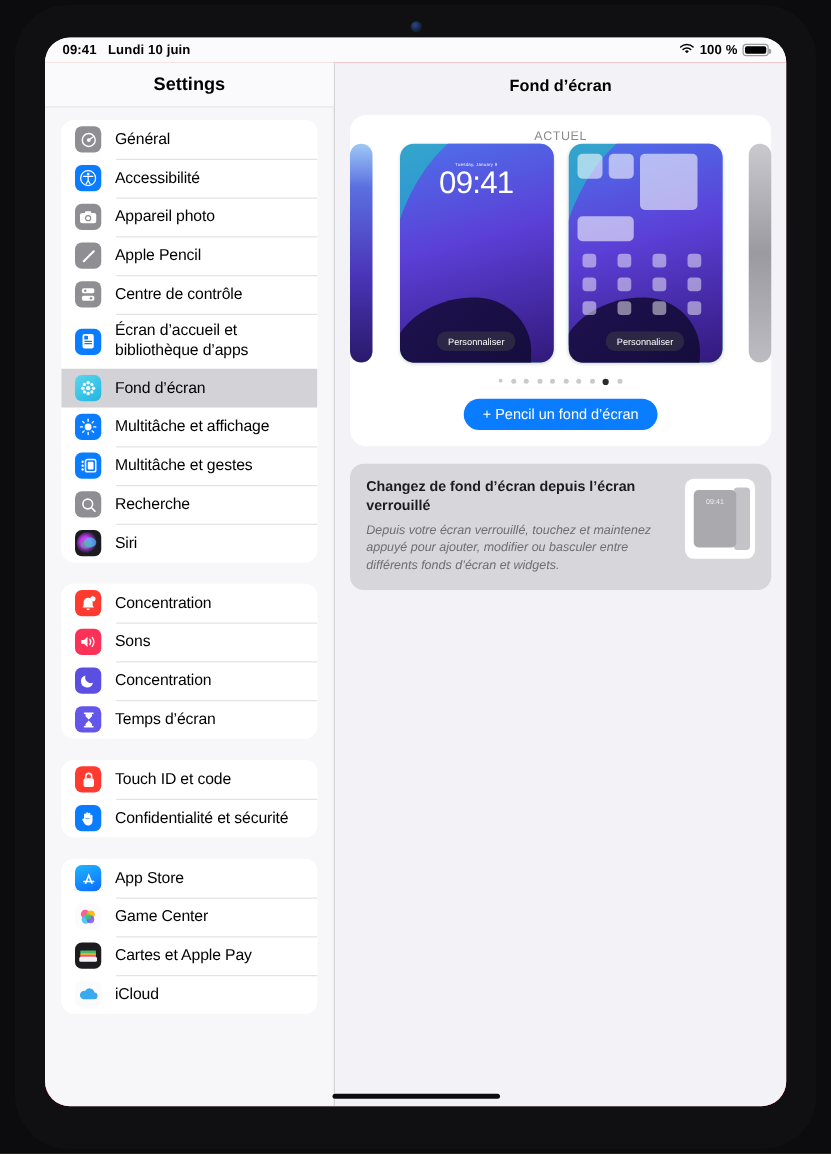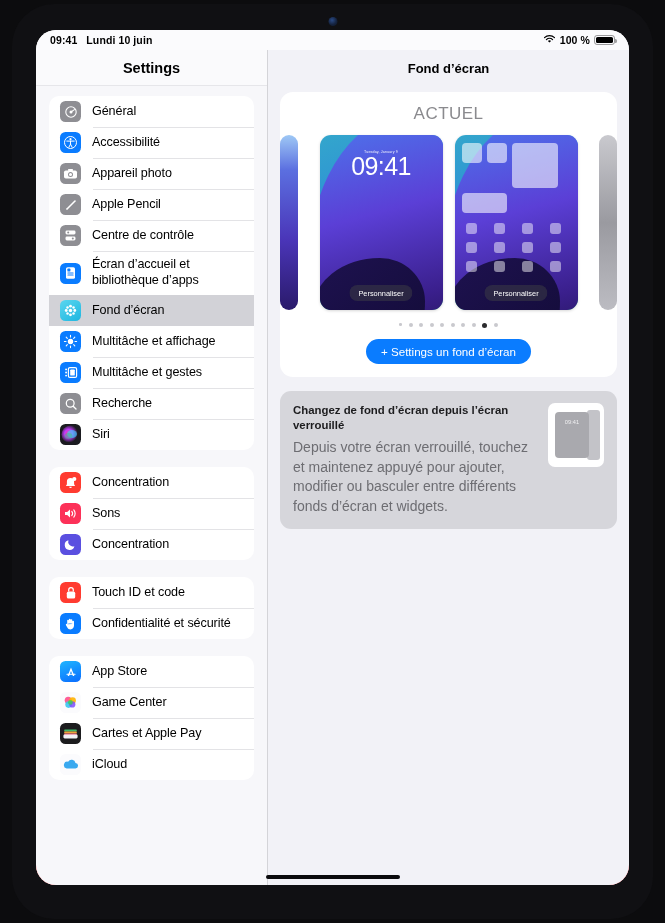--- a/index.html
+++ b/index.html
@@ -101,22 +101,22 @@
     height:36px; flex:0 0 36px;
     display:flex; align-items:center; justify-content:center;
     font-size:13px; font-weight:700; color:#000;
   }
   #detail-body { flex:1; padding:6px 12px 0 12px; overflow:hidden; }
 
   .card {
     background:#fff; border-radius:13px; padding:12px 0 13px 0;
   }
   .card-title {
-    text-align:center; font-size:17px; color:#8a8a8e;
-    letter-spacing:.45px; margin-bottom:11px;
+    text-align:center; font-size:10px; color:#8a8a8e;
+    letter-spacing:.45px; 
   }
 
   
   .carousel { position:relative; height:175px; display:flex; align-items:center; justify-content:center; gap:12px; }
   .peek {
     position:absolute; top:0; width:18px; height:175px;
     border-radius:9px;
   }
   .peek.left  { left:0;  background:linear-gradient(180deg,#9ec8f5 0%,#5b6fe0 20%,#4a35b8 60%,#2a1a6a 100%); }
   .peek.right { right:0; background:linear-gradient(180deg,#c9c9ce 0%,#9a9aa0 50%,#bcbcc2 100%); }
@@ -178,21 +178,21 @@
     padding:6px 15px; cursor:pointer;
   }
 
   
   .info {
     margin-top:14px; background:#d6d6db; border-radius:11px;
     padding:12px 13px; display:flex; gap:12px; align-items:flex-start;
   }
   .info-txt { flex:1; min-width:0; }
   .info-h { font-size:11.4px; font-weight:600; color:#1c1c1e; line-height:1.3; }
-  .info-p { font-size:14px; color:#6d6d72; line-height:1.42; margin-top:5px; }
+  .info-p { font-size:10px; color:#6d6d72; line-height:1.42; margin-top:5px;font-style:italic; }
   .mini-device {
     width:56px; height:64px; flex:0 0 56px;
     background:#fff; border-radius:7px; position:relative;
     display:flex; align-items:center; justify-content:center;
   }
   .mini-device .back {
     position:absolute; right:4px; top:7px; width:13px; height:50px;
     background:#c3c3c8; border-radius:3px;
   }
   .mini-device .front {
@@ -395,20 +395,29 @@
               <span class="row-label">Sons</span>
             </div>
             <div class="row">
               <span class="ic" style="background:#5a4fe0">
                 <svg width="13" height="13" viewBox="0 0 13 13">
                     <path d="M10.4 8.2A4.7 4.7 0 0 1 4.4 2.3a4.9 4.9 0 1 0 6 5.9z" fill="#fff"></path>
                   </svg>
               </span>
               <span class="row-label">Concentration</span>
             </div>
+            <div class="row">
+              <span class="ic" style="background:#6356e8">
+                <svg width="12" height="14" viewBox="0 0 12 14">
+                    <path d="M2.6 1.6h6.8M2.6 12.4h6.8" stroke="#fff" stroke-width="1.2" stroke-linecap="round"></path>
+                    <path d="M3.4 1.8v2.1L6 6.6 8.6 3.9V1.8M3.4 12.2v-2.1L6 7.4l2.6 2.7v2.1" fill="#fff"></path>
+                  </svg>
+              </span>
+              <span class="row-label">Temps d’écran</span>
+            </div>
           </div>
 
           <div class="group">
             <div class="row">
               <span class="ic" style="background:#ff3b30">
                 <svg width="12" height="14" viewBox="0 0 12 14">
                     <rect x="1.8" y="5.6" width="8.4" height="7" rx="1.7" fill="#fff"></rect>
                     <path d="M3.7 5.6V4a2.3 2.3 0 0 1 4.6 0v1.6" fill="none" stroke="#fff" stroke-width="1.25"></path>
                   </svg>
               </span>
@@ -526,21 +535,21 @@
               <span class="dot"></span>
               <span class="dot"></span>
               <span class="dot"></span>
               <span class="dot"></span>
               <span class="dot"></span>
               <span class="dot"></span>
               <span class="dot active"></span>
               <span class="dot"></span>
             </div>
 
-            <button class="add-btn">+ Settings un fond d’écran</button>
+            <button class="add-btn">+ Pencil un fond d’écran</button>
           </div>
 
           <div class="info">
             <div class="info-txt">
               <div class="info-h">Changez de fond d’écran depuis l’écran verrouillé</div>
               <div class="info-p">Depuis votre écran verrouillé, touchez et maintenez appuyé pour ajouter, modifier ou basculer entre différents fonds d’écran et widgets.</div>
             </div>
             <div class="mini-device">
               <div class="back"></div>
               <div class="front">

